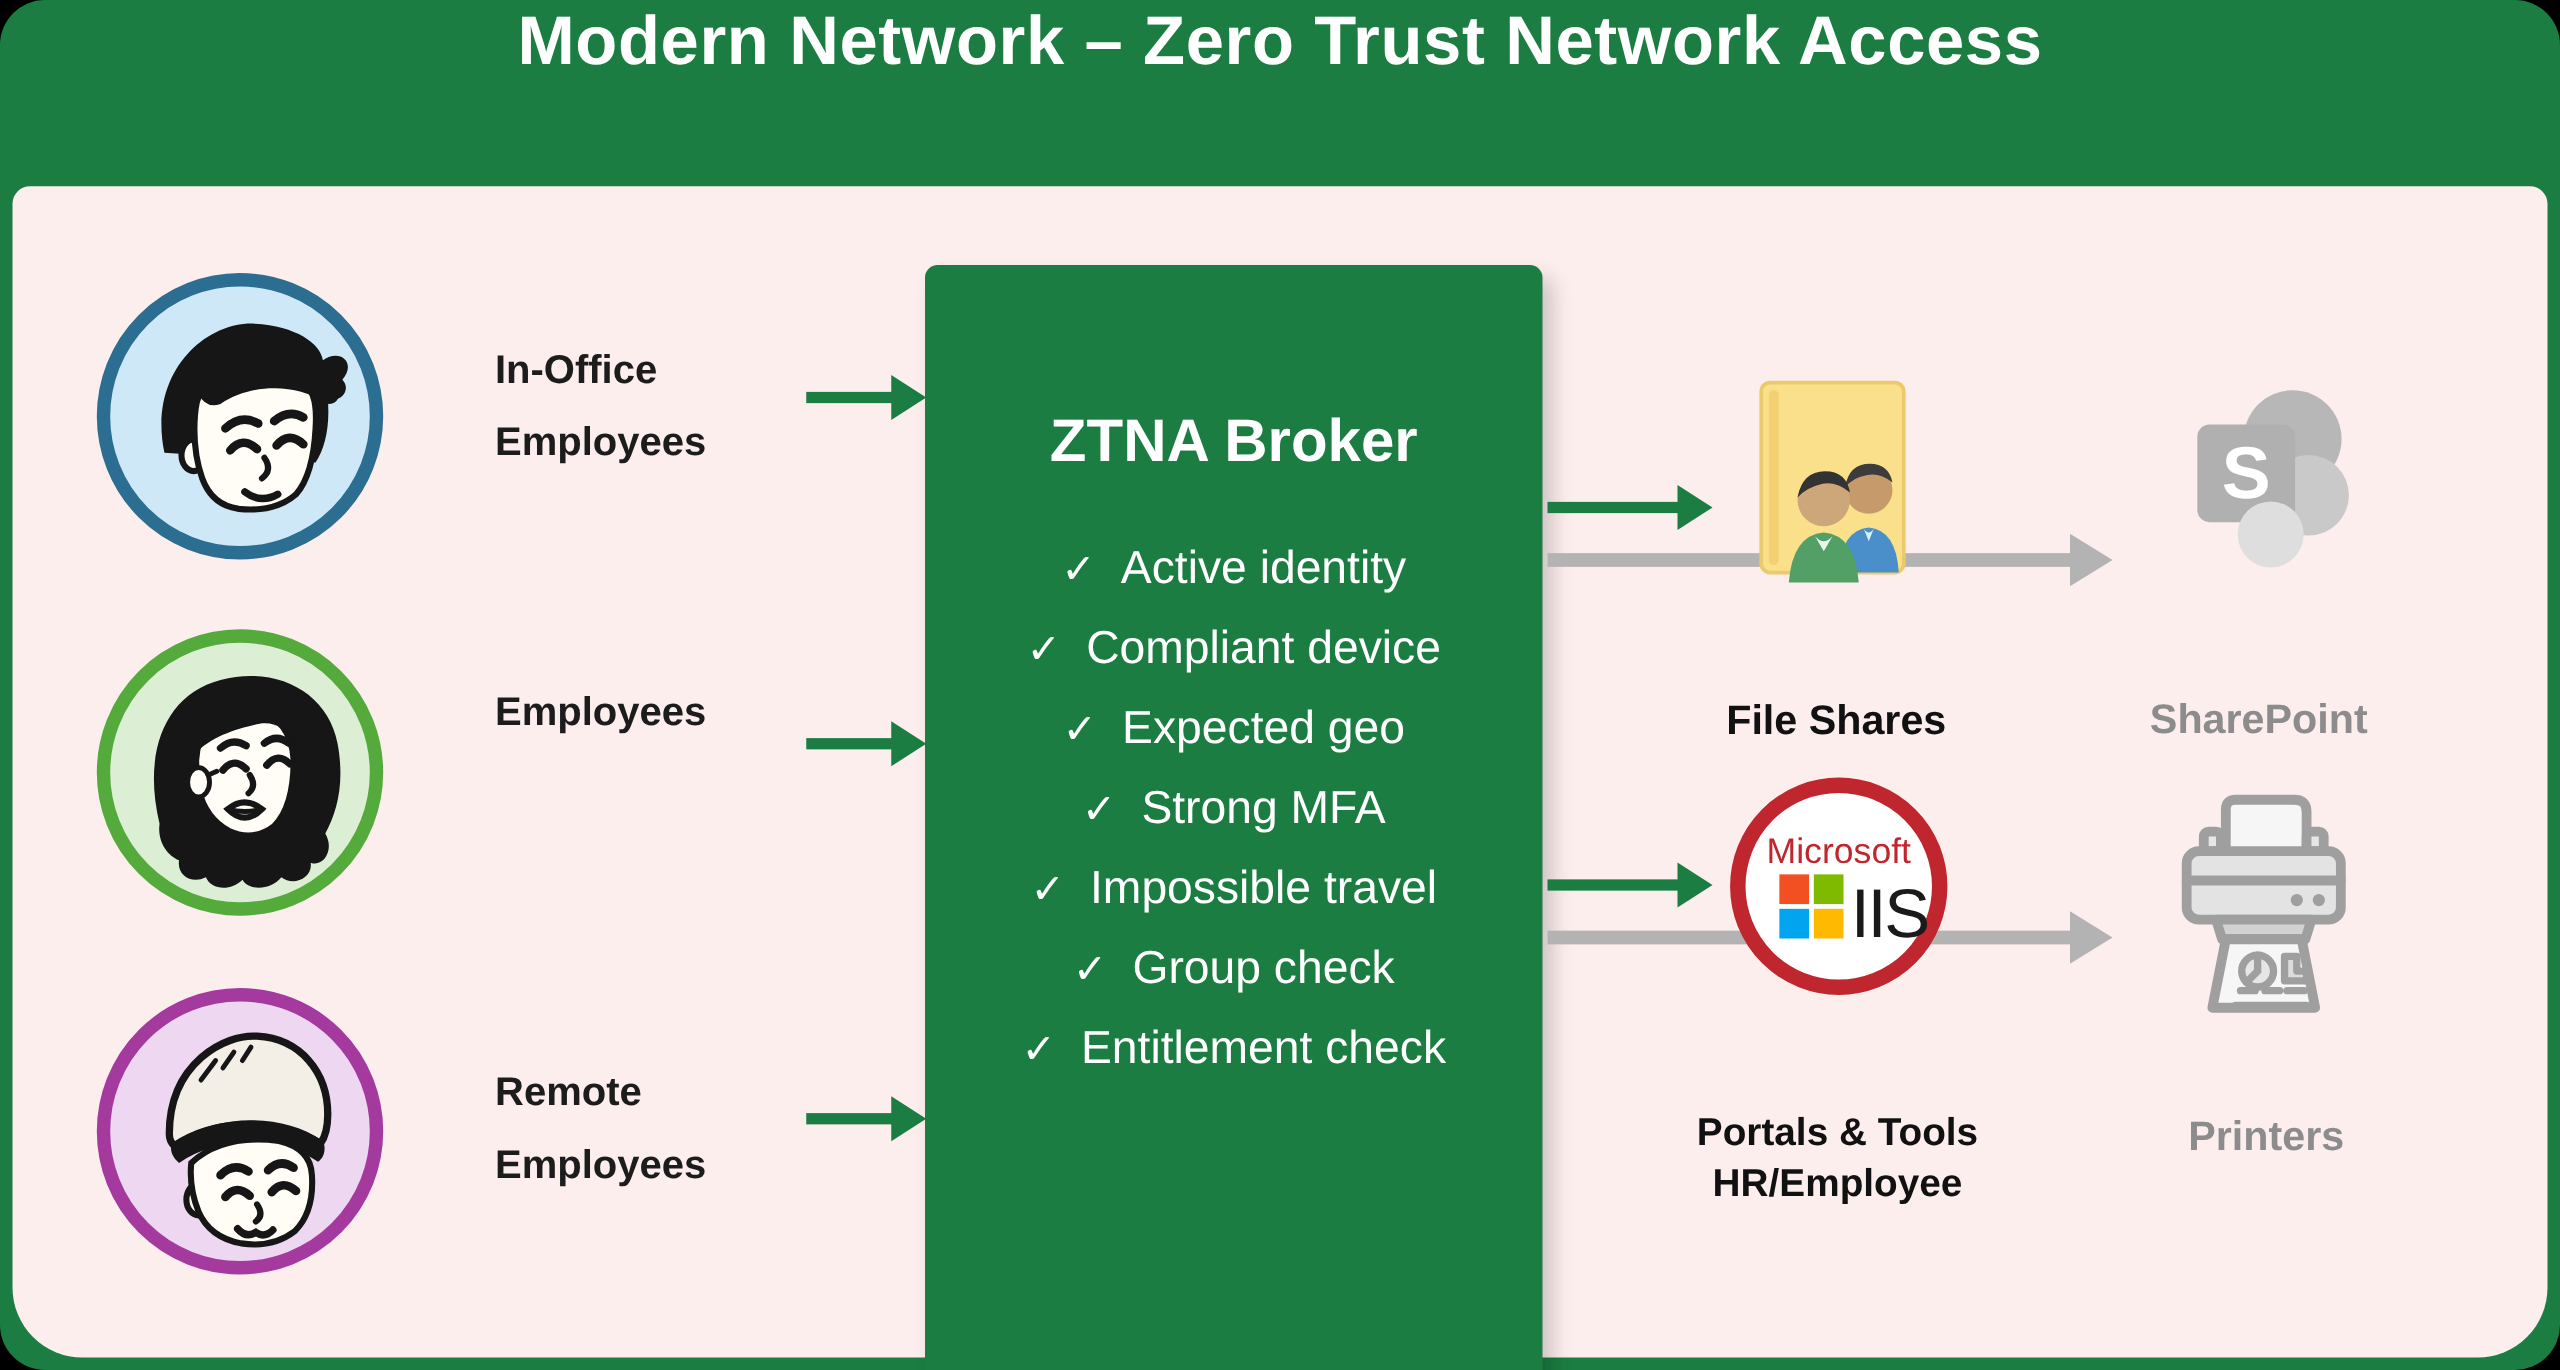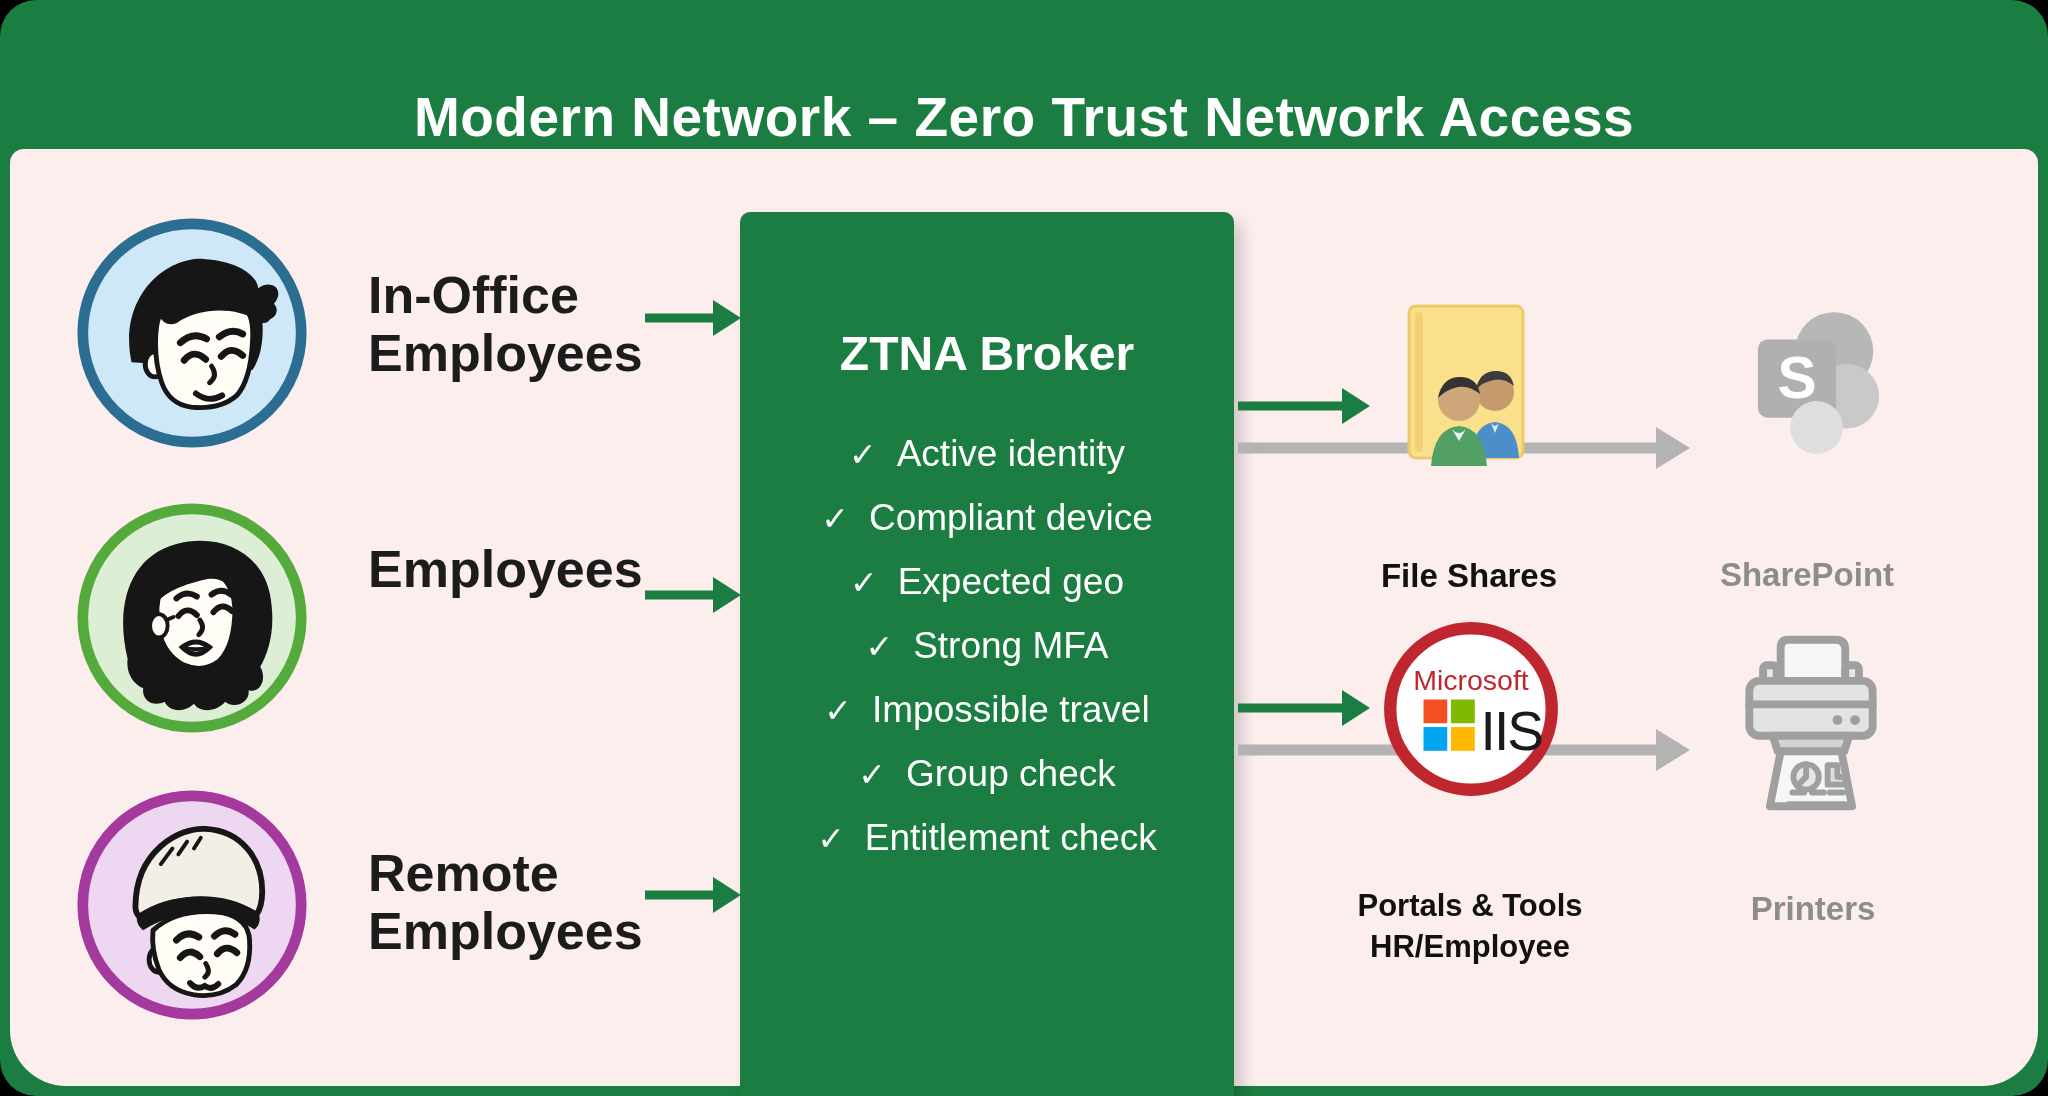--- a/index.html
+++ b/index.html
@@ -8,27 +8,27 @@
   #canvas {
     position: relative; width: 2048px; height: 1096px;
     background: var(--green,#1b7d41); border-radius: 36px; overflow: hidden;
   }
   #content-bg {
     position: absolute; left: 10px; right: 10px; top: 149px; bottom: 10px;
     background: var(--bg-pink,#fdeeee); border-radius: 14px 14px 56px 56px;
   }
   
   #header { position:absolute; left:0; top:0; width:100%; height:149px;
-    display:flex; align-items:flex-end; justify-content:center; }
+    display:flex; align-items:flex-start; justify-content:center; }
   #header h1 { color:#fff; font-size:55px; font-weight:bold; letter-spacing:0.5px; }
 
   
   .avatar { position:absolute; width:234px; height:234px; }
-  .src-label { position:absolute; font-size:52px; font-weight:bold;
-    color: var(--label-dark,#1c1c1c); line-height:58px; white-space:nowrap; }
+  .src-label { position:absolute; font-size:32px; font-weight:bold;
+    color: var(--label-dark,#1c1c1c); line-height:58px; white-space:nowrap;margin-left:28px; }
 
   
   .arr { position:absolute; height:40px; }
   .arr .shaft { position:absolute; left:0; right:24px; top:50%; height:9px;
     transform:translateY(-50%); background:var(--green,#1b7d41); }
   .arr .head { position:absolute; right:0; top:50%; transform:translateY(-50%);
     width:0; height:0; border-left:28px solid var(--green,#1b7d41);
     border-top:18px solid transparent; border-bottom:18px solid transparent; }
   .arr.gray { height:44px; z-index:1; }
   .arr.gray .shaft { background:var(--arrow-gray,#b3b3b3); height:11px; right:30px; }

